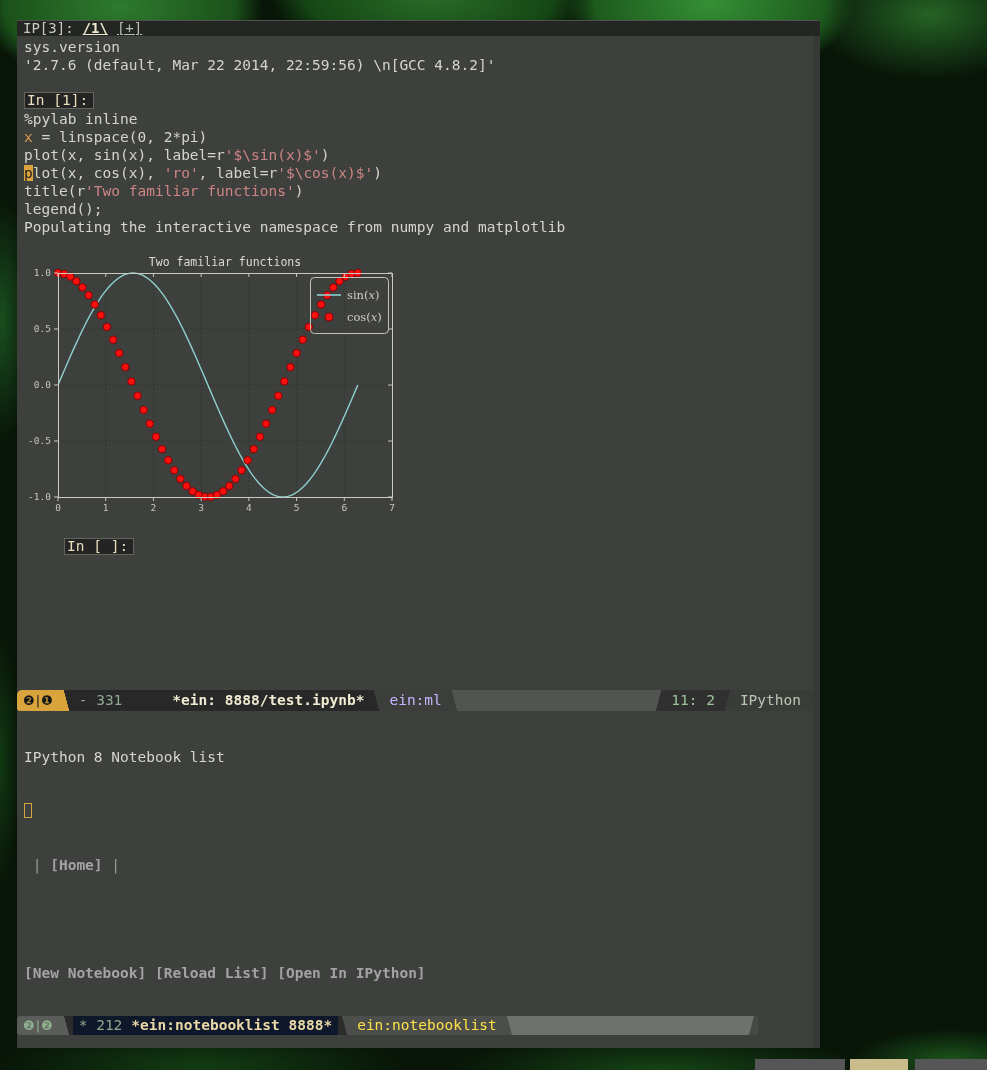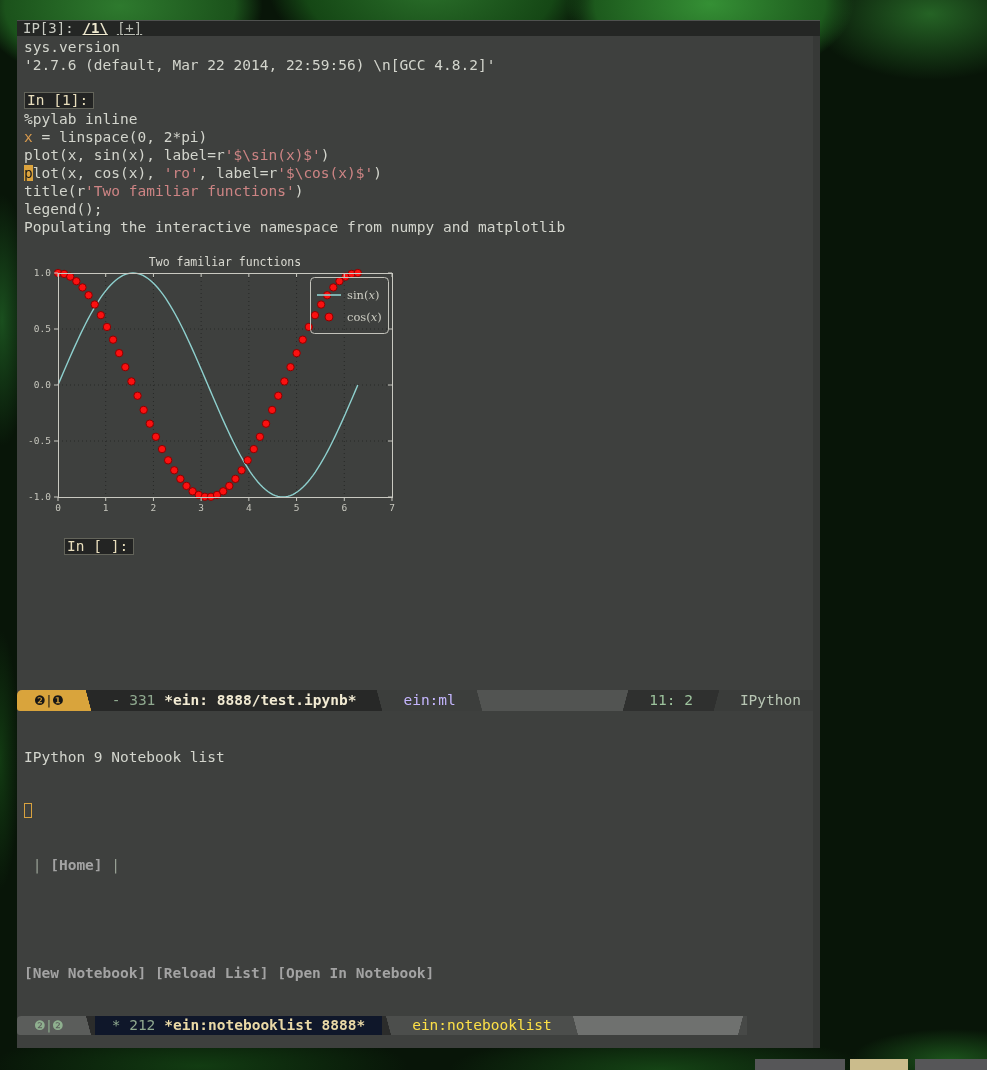--- a/index.html
+++ b/index.html
@@ -53,30 +53,30 @@
   }
   .btn { color:#a3a3a3; font-weight:bold; }
 
   
   #plot-wrap { position:absolute; left:8px; top:217px; width:415px; height:264px; }
 
   
   .modeline { position:absolute; left:0; right:0; display:flex; align-items:stretch; white-space:pre; }
   #ml-top    { top:654px; height:21px; line-height:21px; }
   #ml-bottom { top:980px; height:19px; line-height:19px; }
-  .seg { display:flex; align-items:center; padding:0 17px; }
+  .seg { display:flex; align-items:center; padding:0 6px; }
   .sep { width:13px; flex:0 0 13px; }
   .fill { flex:1 1 auto; padding:0; }
   .badge { font-family:"DejaVu Sans", sans-serif; font-size:13px; letter-spacing:1px; }
   .mlbuf { font-weight:bold; }
   
   .t-cap  { background:#d9a43c; color:#161616; border-radius:5px 0 0 3px; }
   .t-dark { background:#272827; }
   .t-dark .mlpre { color:#8fa98f; margin-right:9px; }
-  .t-dark .mlbuf { color:#f2ebd3; }
+  .t-dark .mlbuf { color:#f2ebd3;margin-left:41px; }
   .t-mid  { background:#3c3e3c; color:#c4b5fd; }
   .t-fill { background:#525452; }
   .t-pos  { background:#2f302f; color:#9dc39d; }
   .t-loc  { background:#3a3c3a; color:#b7c5b3; padding-right:12px; }
   .sep-t1 { background:linear-gradient(75deg,  #d9a43c 49%, #272827 51%); }
   .sep-t2 { background:linear-gradient(75deg,  #272827 49%, #3c3e3c 51%); }
   .sep-t3 { background:linear-gradient(75deg,  #3c3e3c 49%, #525452 51%); }
   .sep-t4 { background:linear-gradient(105deg, #525452 49%, #2f302f 51%); }
   .sep-t5 { background:linear-gradient(105deg, #2f302f 49%, #3a3c3a 51%); }
   
@@ -235,25 +235,25 @@
         <div class="seg t-mid"><span>ein:ml</span></div>
         <div class="sep sep-t3"></div>
         <div class="seg t-fill fill"></div>
         <div class="sep sep-t4"></div>
         <div class="seg t-pos"><span>11: 2</span></div>
         <div class="sep sep-t5"></div>
         <div class="seg t-loc"><span>IPython</span></div>
       </div>
 
       <div id="nblist" class="bufblock">
-        <div class="bufline"><span>IPython 9 Notebook list</span></div>
+        <div class="bufline"><span>IPython 8 Notebook list</span></div>
         <div class="bufline"><span class="hollow-cursor"></span></div>
         <div class="bufline"><span class="dim"> | </span><span class="btn">[Home]</span><span class="dim"> |</span></div>
         <div class="bufline"></div>
-        <div class="bufline" id="nbl-actions"><span class="btn">[New Notebook]</span> <span class="btn">[Reload List]</span> <span class="btn">[Open In Notebook]</span></div>
+        <div class="bufline" id="nbl-actions"><span class="btn">[New Notebook]</span> <span class="btn">[Reload List]</span> <span class="btn">[Open In IPython]</span></div>
         <div class="bufline"></div>
         
       </div>
 
       <div class="modeline" id="ml-bottom">
         <div class="seg b-cap"><span class="badge">❷|❷</span></div>
         <div class="sep sep-b1"></div>
         <div class="seg b-dark"><span class="mlpre">* 212</span><span class="mlbuf">*ein:notebooklist 8888*</span></div>
         <div class="sep sep-b2"></div>
         <div class="seg b-mid"><span>ein:notebooklist</span></div>

